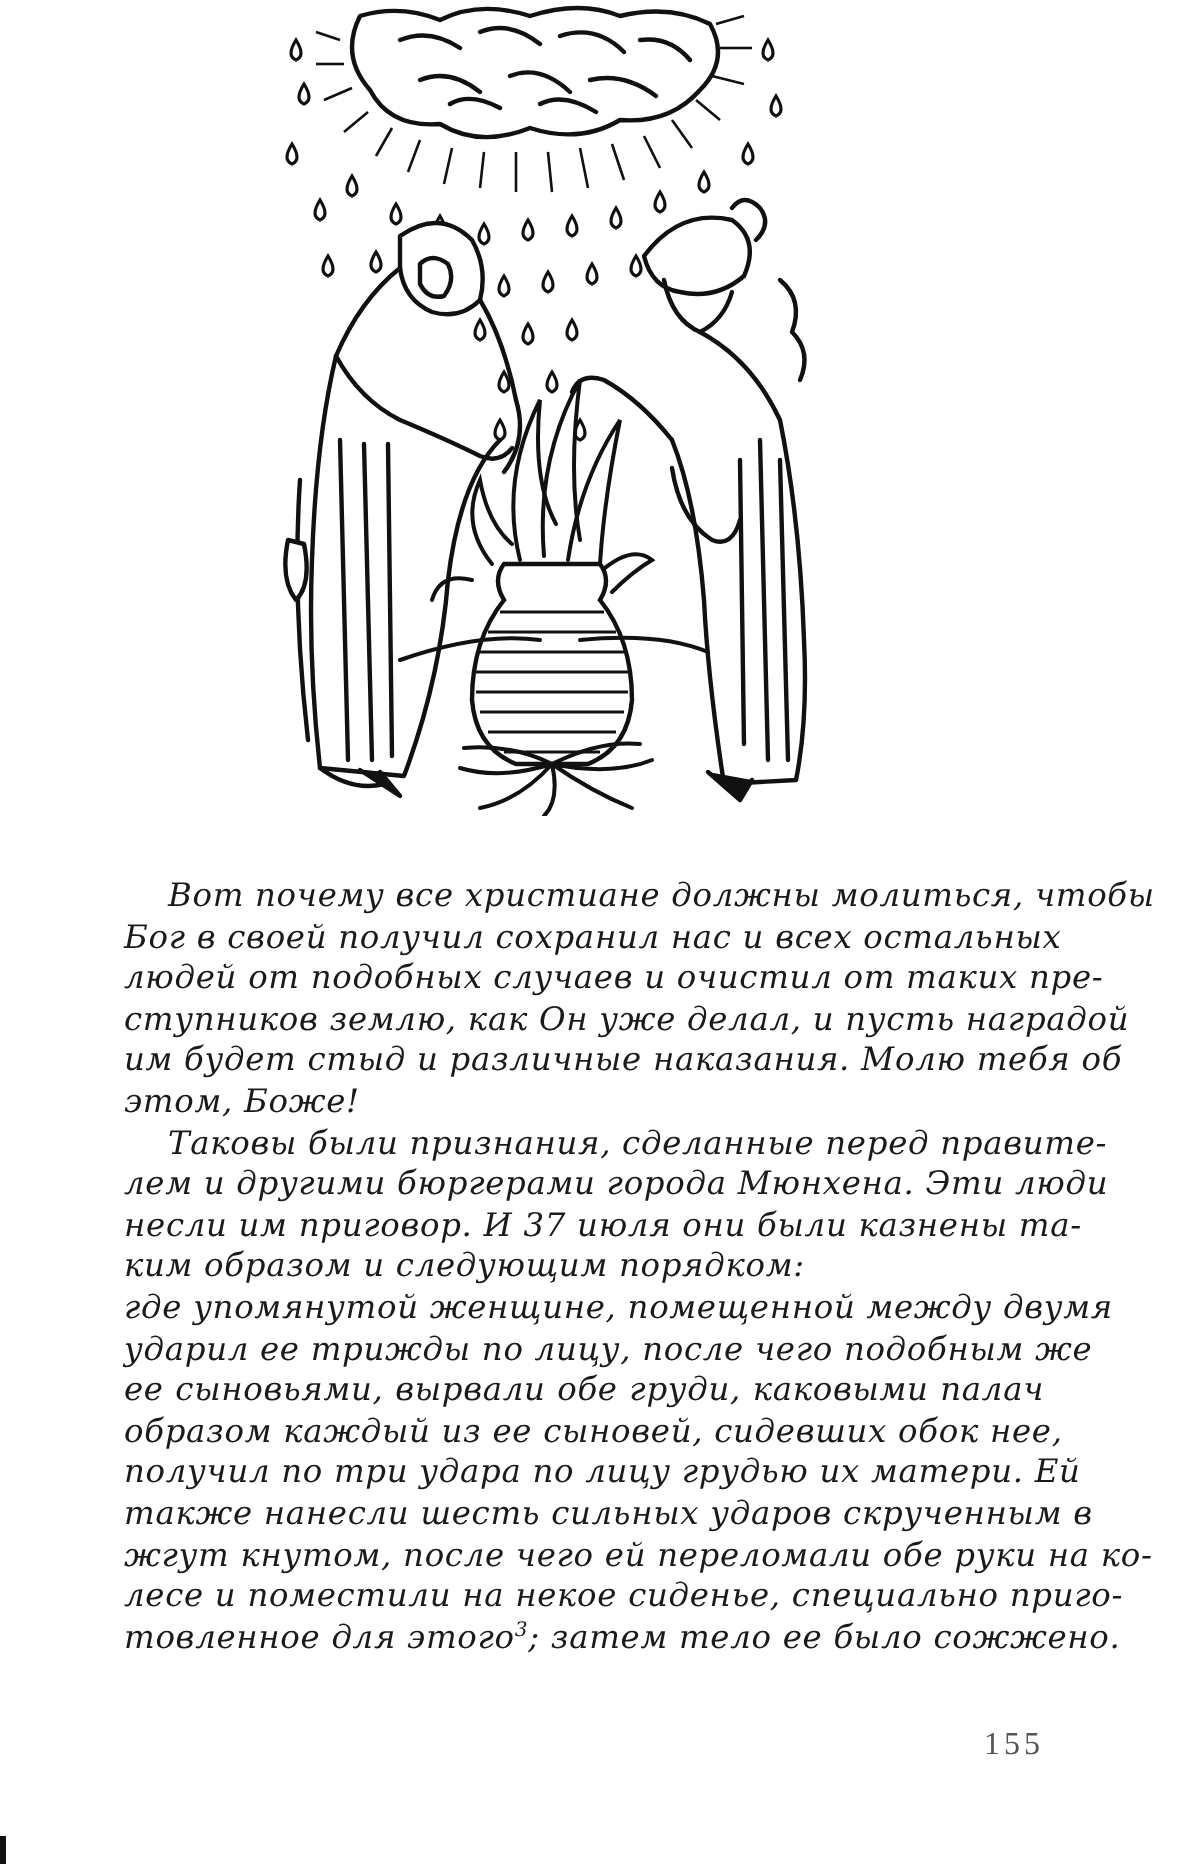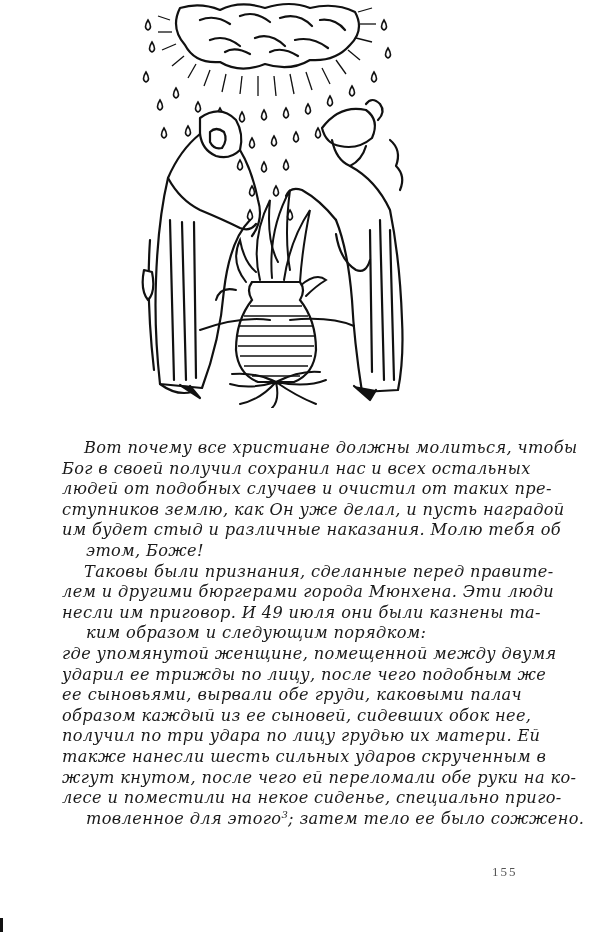--- a/index.html
+++ b/index.html
@@ -42,33 +42,32 @@
       text-align: justify;
       text-align-last: justify;
       height: 20.6px;
       font-style: italic;
     }
     .line.indent {
       padding-left: 22px;
     }
     .line.last {
       text-align-last: left;
-      margin-left: 24px;
     }
     sup {
       font-size: 10px;
       line-height: 0;
       vertical-align: 6px;
     }
     .page-number {
       position: absolute;
       left: 492px;
       top: 864px;
       font-family: "Liberation Serif", serif;
-      font-size: 13px;
+      font-size: 16px;
       letter-spacing: 2px;
       color: #555;
     }
     .edge-mark {
       position: absolute;
       left: 0px;
       top: 918px;
       width: 3px;
       height: 14px;
       background: #111;
@@ -200,21 +199,21 @@
     <span class="line indent">Вот почему все христиане должны молиться, чтобы</span>
     <span class="line">Бог в своей получил сохранил нас и всех остальных</span>
     <span class="line">людей от подобных случаев и очистил от таких пре-</span>
     <span class="line">ступников землю, как Он уже делал, и пусть наградой</span>
     <span class="line">им будет стыд и различные наказания. Молю тебя об</span>
     <span class="line last">этом, Боже!</span>
   </div>
   <div>
     <span class="line indent">Таковы были признания, сделанные перед правите-</span>
     <span class="line">лем и другими бюргерами города Мюнхена. Эти люди</span>
-    <span class="line">несли им приговор. И 49 июля они были казнены та-</span>
+    <span class="line">несли им приговор. И 37 июля они были казнены та-</span>
     <span class="line last">ким образом и следующим порядком:</span>
   </div>
   <div>
     <span class="line">где упомянутой женщине, помещенной между двумя</span>
     <span class="line">ударил ее трижды по лицу, после чего подобным же</span>
     <span class="line">ее сыновьями, вырвали обе груди, каковыми палач</span>
     <span class="line">образом каждый из ее сыновей, сидевших обок нее,</span>
     <span class="line">получил по три удара по лицу грудью их матери. Ей</span>
     <span class="line">также нанесли шесть сильных ударов скрученным в</span>
     <span class="line">жгут кнутом, после чего ей переломали обе руки на ко-</span>

